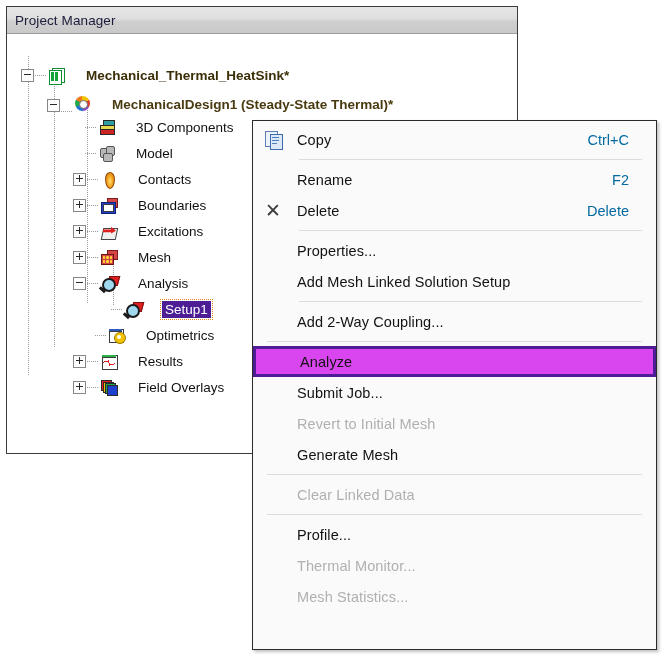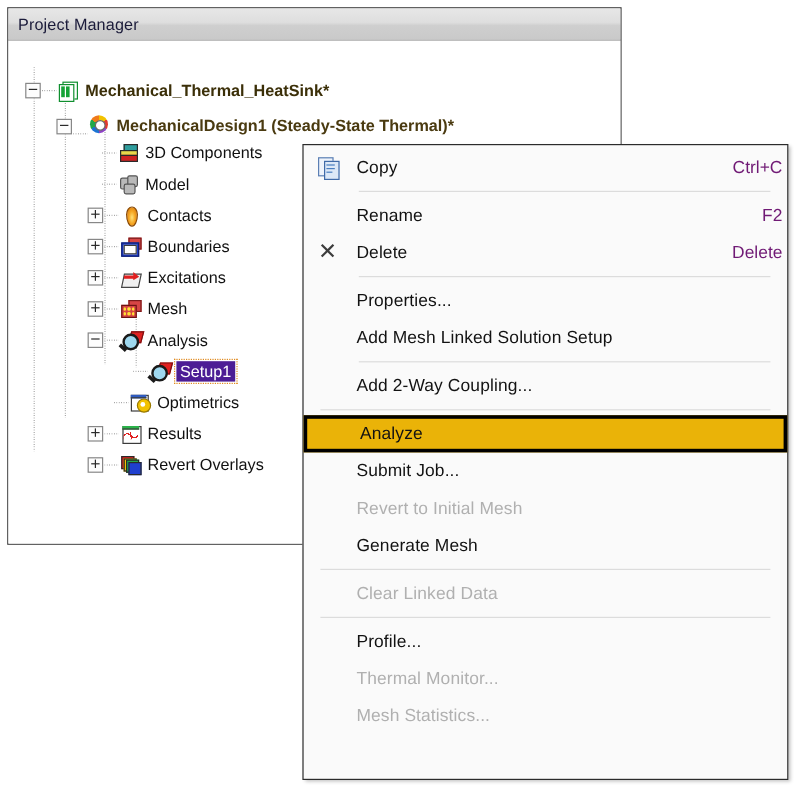--- a/index.html
+++ b/index.html
@@ -52,21 +52,21 @@
   .tree-row {
     position: absolute;
     display: flex;
     align-items: center;
     height: 22px;
     white-space: nowrap;
   }
   .tree-label {
     font-size: 13.5px;
     color: #111111;
-    margin-left: 5px;
+    margin-left: 20px;
   }
   .lvl-bold .tree-label {
     font-weight: bold;
     color: #4a3a10;
   }
   .lvl-bold.root .tree-label { color: #3b2f08; }
 
   
   .expander {
     width: 11px;
@@ -224,36 +224,36 @@
   }
   .ctx-label {
     flex: 1 1 auto;
     font-size: 14.5px;
     color: #121212;
     letter-spacing: 0.1px;
   }
   .ctx-accel {
     flex: 0 0 auto;
     font-size: 14.5px;
-    color: #701a75;
-    padding-right: 4px;
+    color: #0369a1;
+    padding-right: 27px;
   }
   .ctx-item.disabled .ctx-label,
   .ctx-item.disabled .ctx-accel { color: #b0b0b0; }
 
   .ctx-sep {
     height: 1px;
     background: #dcdcdc;
     margin: 4px 14px 4px 46px;
   }
   .ctx-sep.full { margin-left: 14px; }
 
   .ctx-item.highlight {
-    background: #eab308;
-    border: 3px solid #000000;
+    background: #d946ef;
+    border: 3px solid #4c1d95;
     height: 31px;
   }
   .ctx-item.highlight .ctx-label { color: #121212; }
 
   
   .mi { width: 20px; height: 18px; position: relative; }
   .mi-copy .d1 { position:absolute; left:0px; top:0px; width:11px; height:14px; background:#eef3fb; border:1px solid #5b7fb4; }
   .mi-copy .d2 { position:absolute; left:5px; top:3px; width:11px; height:14px; background:#dce8f7; border:1px solid #3f6aa8; }
   .mi-copy .l { position:absolute; background:#4a7ec0; height:1.4px; }
   .mi-copy .l1 { left:7px; top:6px; width:7px; }
@@ -421,21 +421,21 @@
 
       <div class="tree-row" style="left:66px; top:342px;">
         <span class="expander plus"></span>
         <span class="dots"></span>
         <span class="ico ico-fo">
           <span class="s s1"></span>
             <span class="s s2"></span>
             <span class="s s3"></span>
             <span class="s s4"></span>
         </span>
-        <span class="tree-label">Revert Overlays</span>
+        <span class="tree-label">Field Overlays</span>
       </div>
 
 
     </div>
   </div>
 
   <div class="ctx-menu">
 
     <div class="ctx-item">
       <span class="ctx-gutter">

